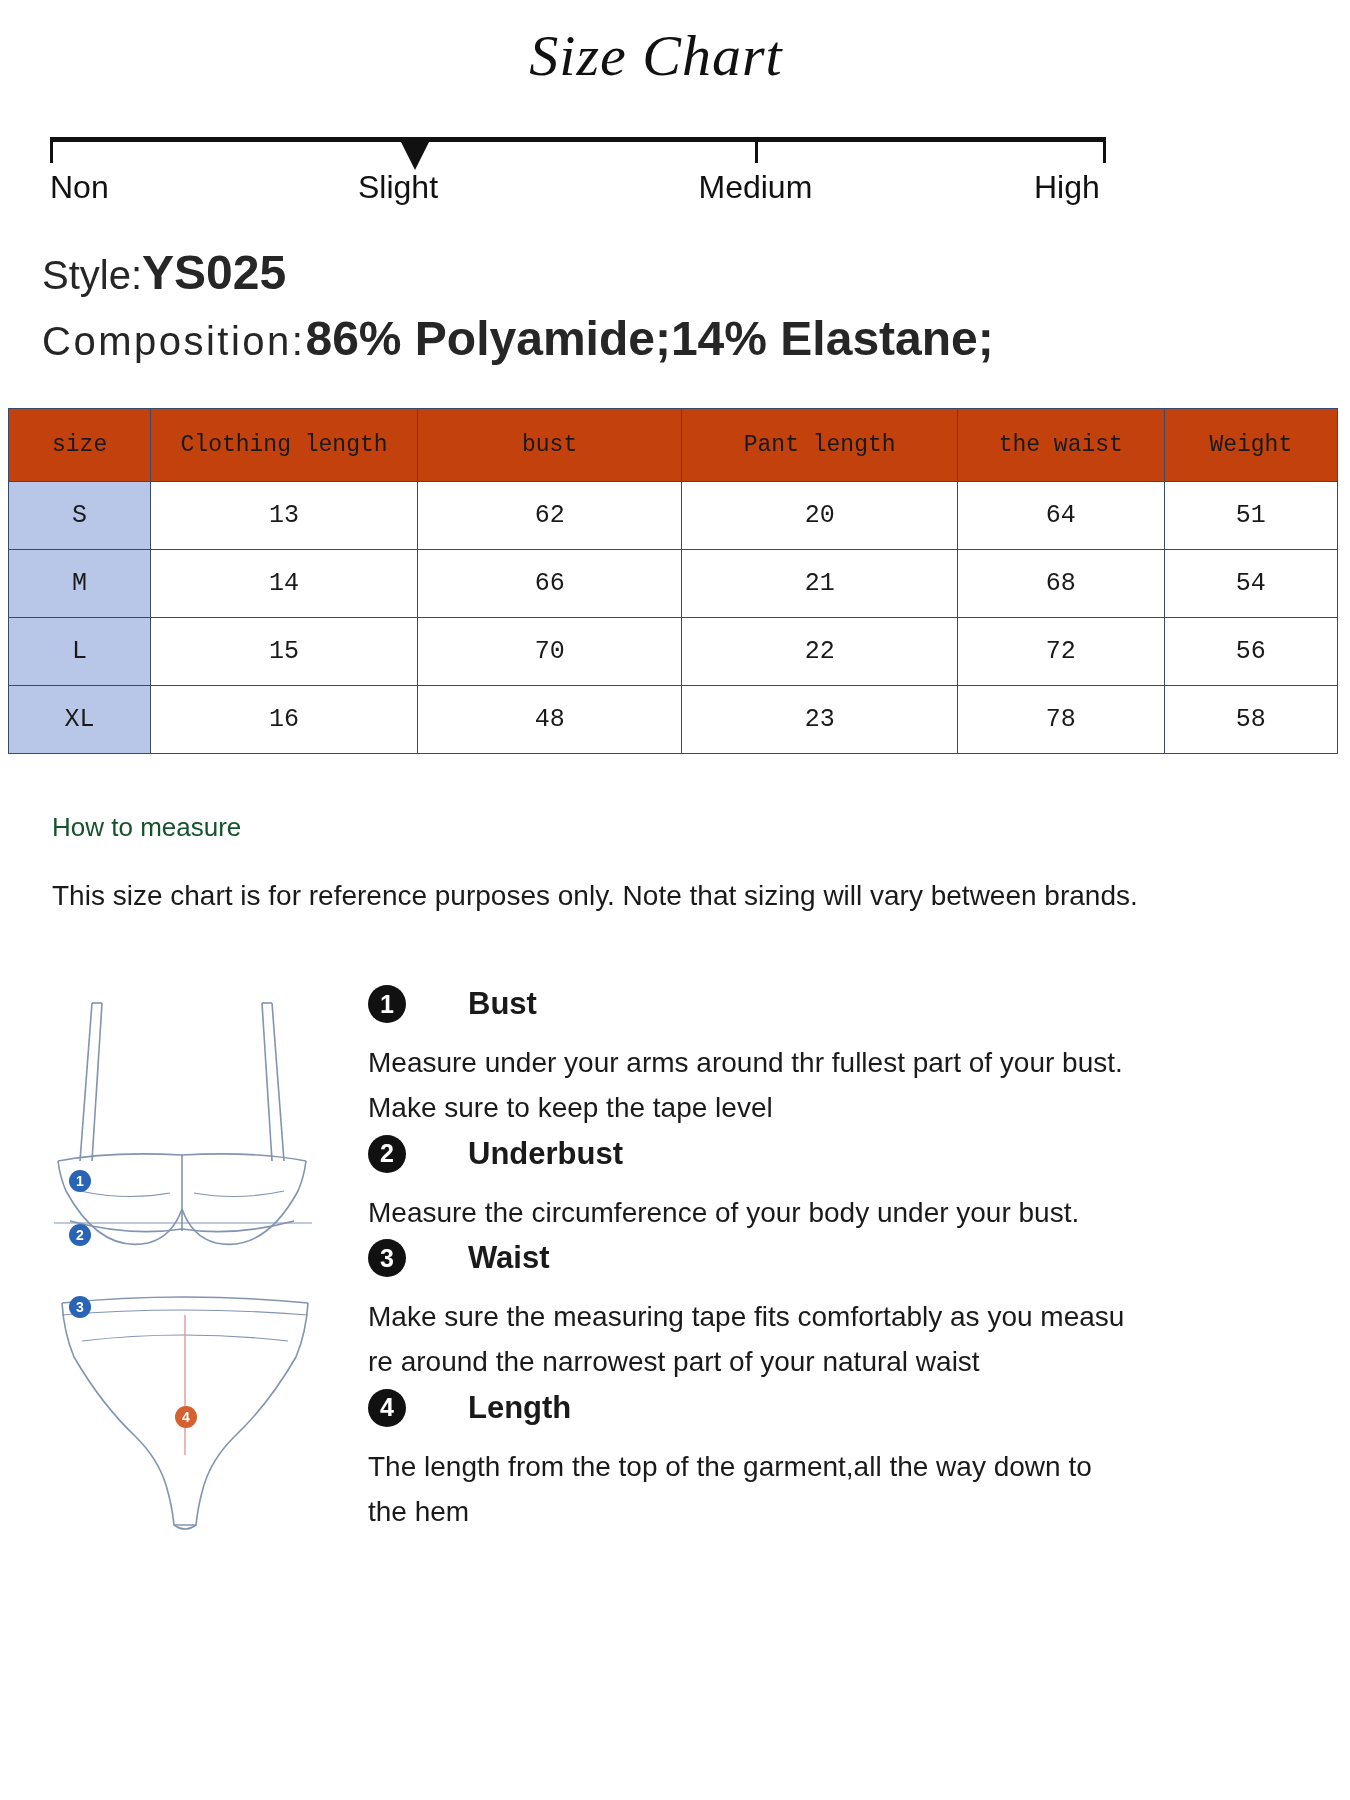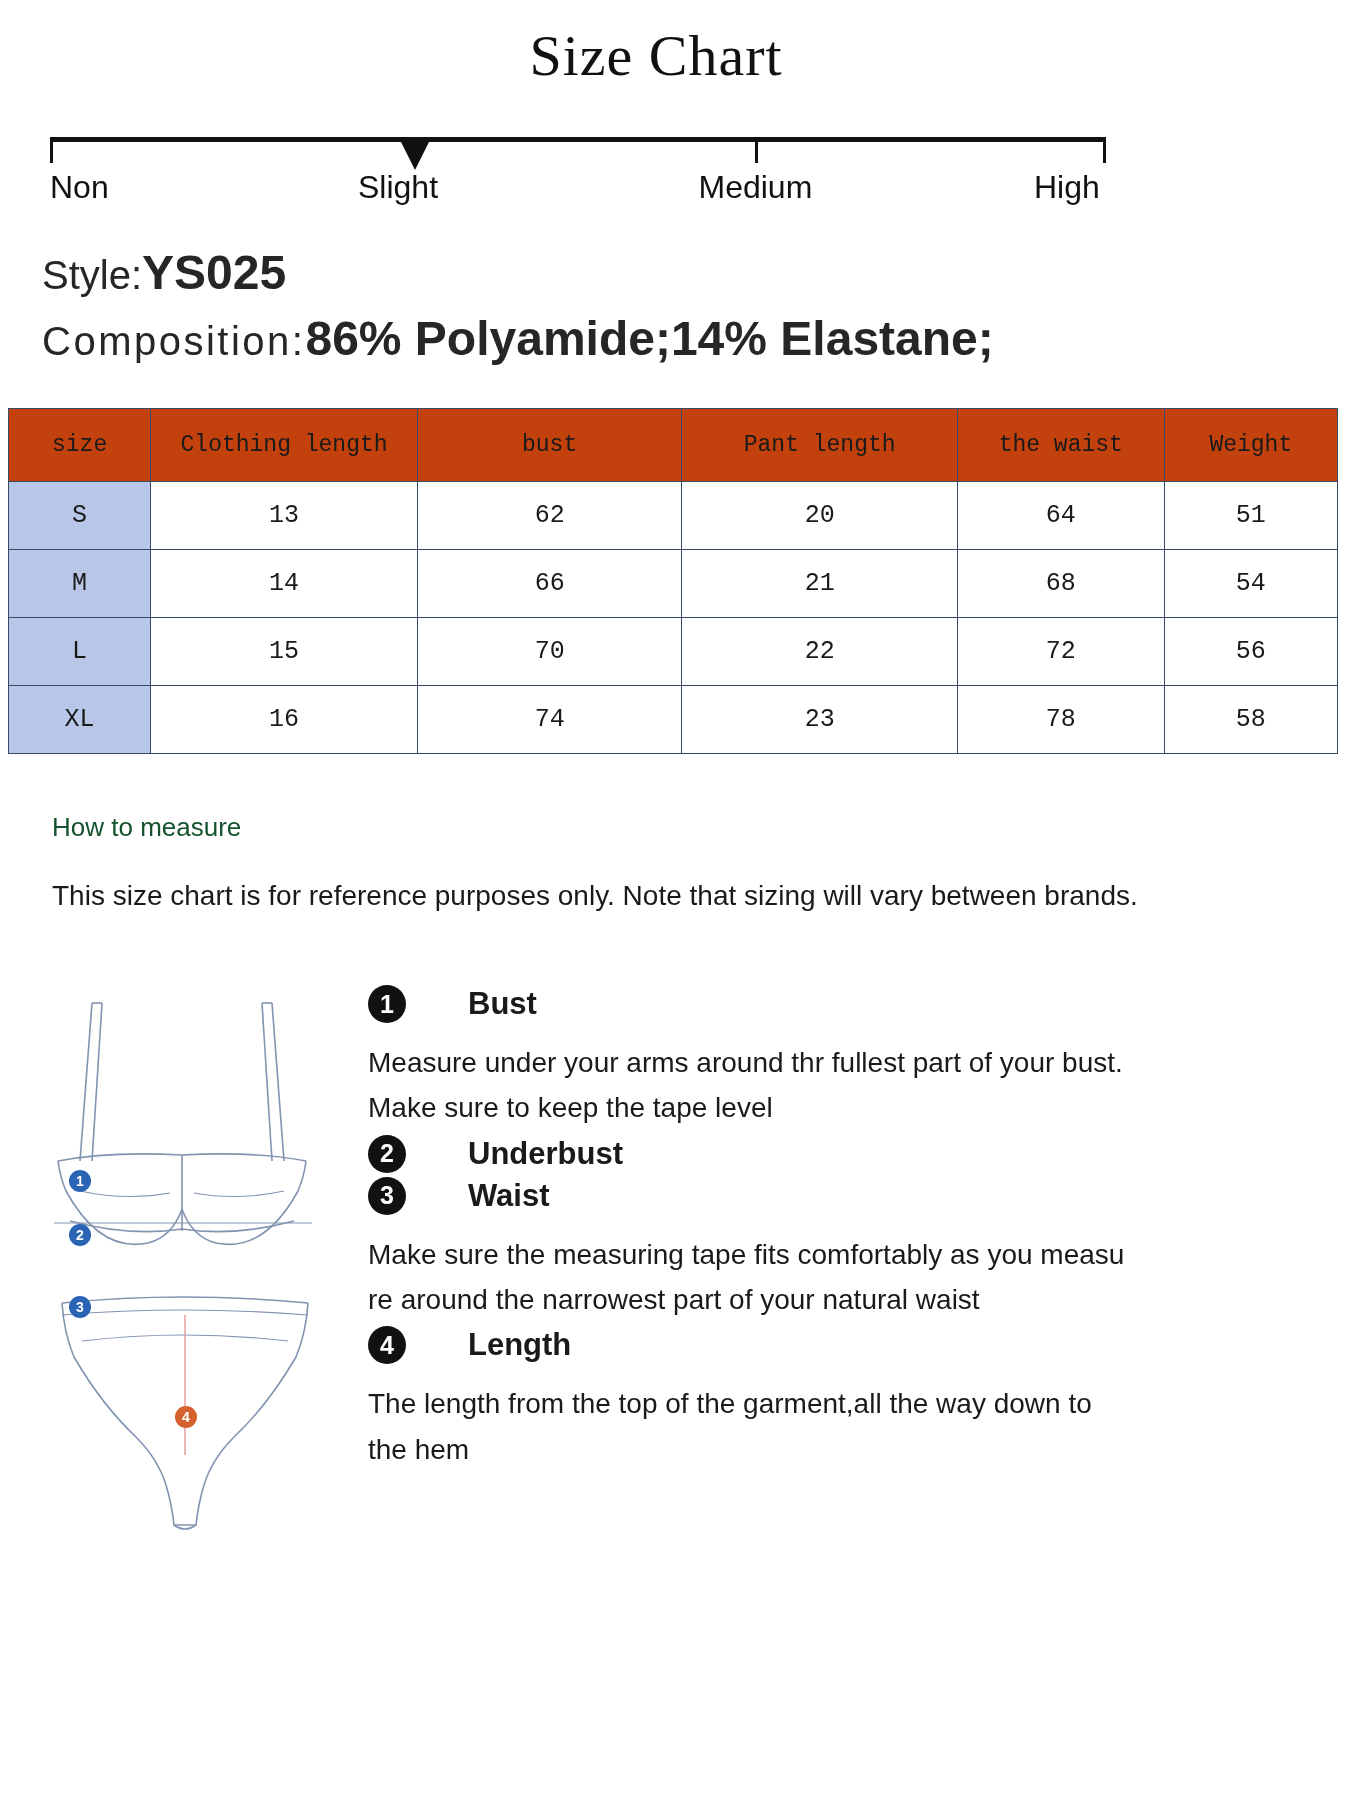--- a/index.html
+++ b/index.html
@@ -21,20 +21,21 @@
     position: absolute;
     top: 22px;
     left: 0;
     width: 1312px;
     text-align: center;
     font-family: "Liberation Serif", serif;
     font-size: 58px;
     font-weight: 400;
     letter-spacing: 1px;
     color: #111;
+    font-style: italic;
   }
 
   
   .scale-wrap {
     position: absolute;
     top: 137px;
     left: 50px;
     width: 1056px;
     height: 90px;
   }
@@ -266,21 +267,21 @@
         <td class="size-cell">L</td>
         <td>15</td>
         <td>70</td>
         <td>22</td>
         <td>72</td>
         <td>56</td>
       </tr>
       <tr>
         <td class="size-cell">XL</td>
         <td>16</td>
-        <td>74</td>
+        <td>48</td>
         <td>23</td>
         <td>78</td>
         <td>58</td>
       </tr>
     </tbody>
 </table>
 
 <div class="howto-title">How to measure</div>
 <div class="howto-note">This size chart is for reference purposes only. Note that sizing will vary between brands.</div>
 
@@ -331,20 +332,21 @@
         <div class="badge">1</div>
         <div class="instr-title">Bust</div>
       </div>
       <div class="instr-body">Measure under your arms around thr fullest part of your bust. Make sure to keep the tape level</div>
     </div>
     <div class="instr-item">
       <div class="instr-head">
         <div class="badge">2</div>
         <div class="instr-title">Underbust</div>
       </div>
+      <div class="instr-body">Measure the circumference of your body under your bust.</div>
     </div>
     <div class="instr-item">
       <div class="instr-head">
         <div class="badge">3</div>
         <div class="instr-title">Waist</div>
       </div>
       <div class="instr-body">Make sure the measuring tape fits comfortably as you measu re around the narrowest part of your natural waist</div>
     </div>
     <div class="instr-item">
       <div class="instr-head">

